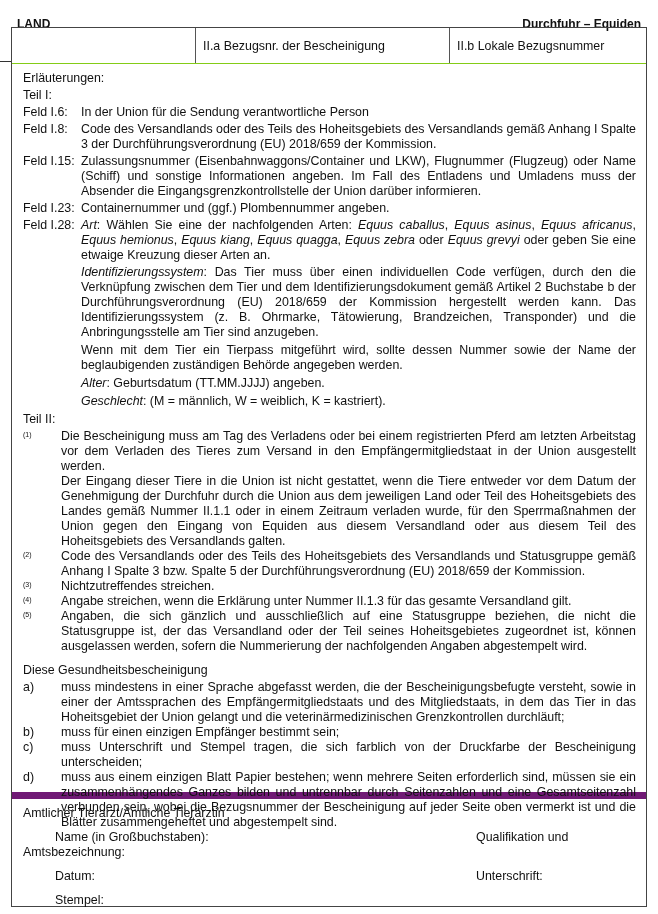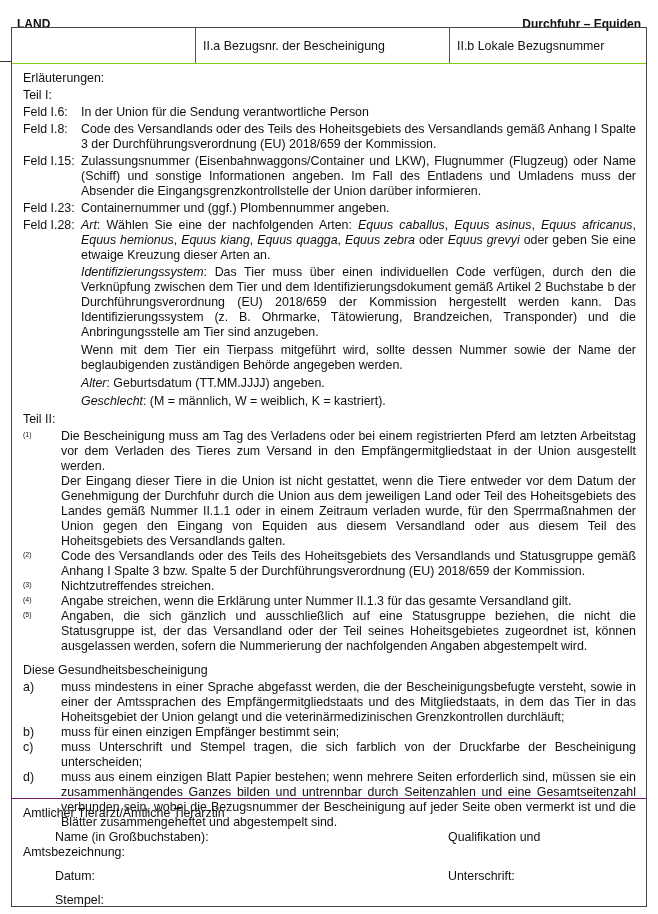--- a/index.html
+++ b/index.html
@@ -14,32 +14,32 @@
   .frame {
     position: absolute; left: 11px; top: 27px; width: 636px; height: 880px;
     border: 1px solid #444; box-sizing: border-box;
   }
   .refrow { display: flex; height: 35px; border-bottom: 1px solid #84cc16; }
   .refcell { border-right: 1px solid #555; box-sizing: border-box; padding: 11px 0 0 7px; font-size: 12.4px; }
   .refcell:last-child { border-right: none; }
   .c1 { width: 184px; }
   .c2 { width: 254px; }
   .c3 { flex: 1; }
-  .notes { padding: 7px 10px 0 11px; height: 735px; border-bottom: 1px solid #701a75; box-sizing: border-box; }
+  .notes { padding: 7px 10px 0 11px; height: 735px; border-bottom: 7px solid #701a75; box-sizing: border-box; }
   .p { margin: 0 0 2px 0; line-height: 15px; }
   .gap { margin-top: 0; }
   .row { display: flex; line-height: 15px; margin-bottom: 2px; }
   .lbl { width: 58px; flex: none; }
   .txt { flex: 1; text-align: justify; }
   .sub { margin-left: 58px; line-height: 15px; text-align: justify; margin-bottom: 3px; }
   .fn { width: 38px; flex: none; font-size: 7px; line-height: 12px; }
   .alpha { width: 38px; flex: none; }
   i { font-style: italic; }
   .sig { padding: 7px 10px 0 11px; line-height: 15px; }
-  .sig-row { display: flex; }
+  .sig-row { display: flex; gap: 28px; }
   .sig-left { width: 425px; padding-left: 32px; box-sizing: border-box; }
   .sig-right { flex: 1; }
   .indent { padding-left: 32px; }
 </style>
 </head>
 <body>
 
 <div class="hdr hdr-left">LAND</div>
 <div class="hdr hdr-right">Durchfuhr – Equiden</div>
 <div class="topline"></div>

